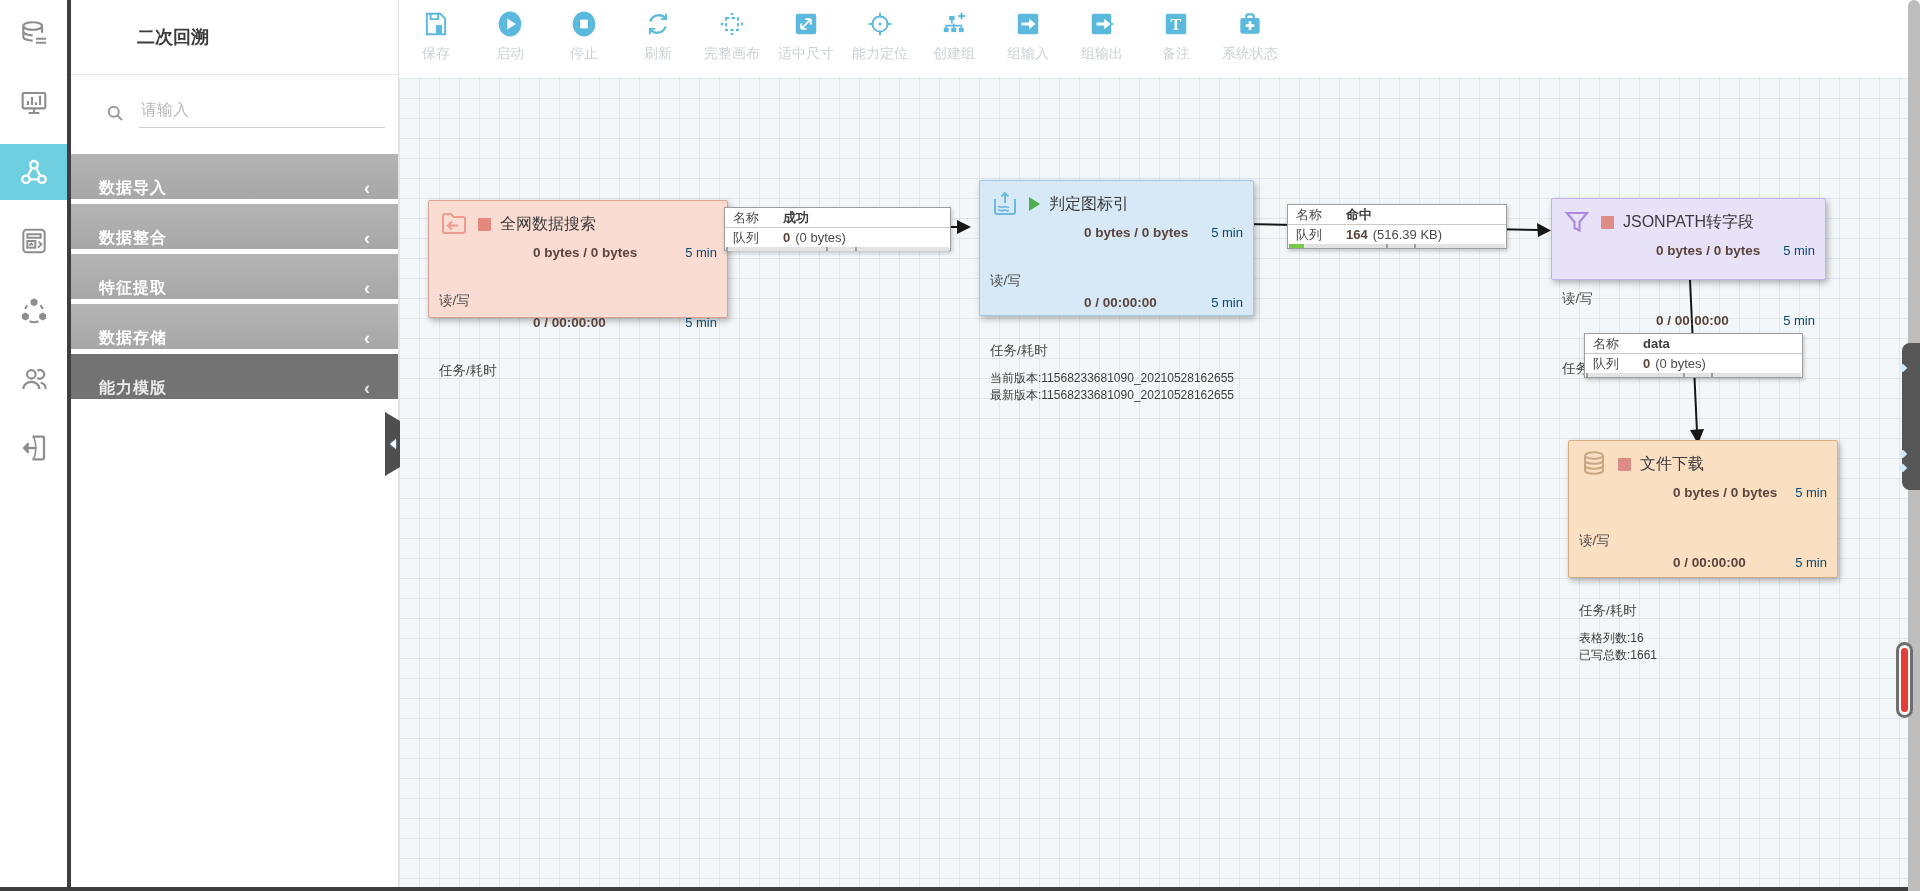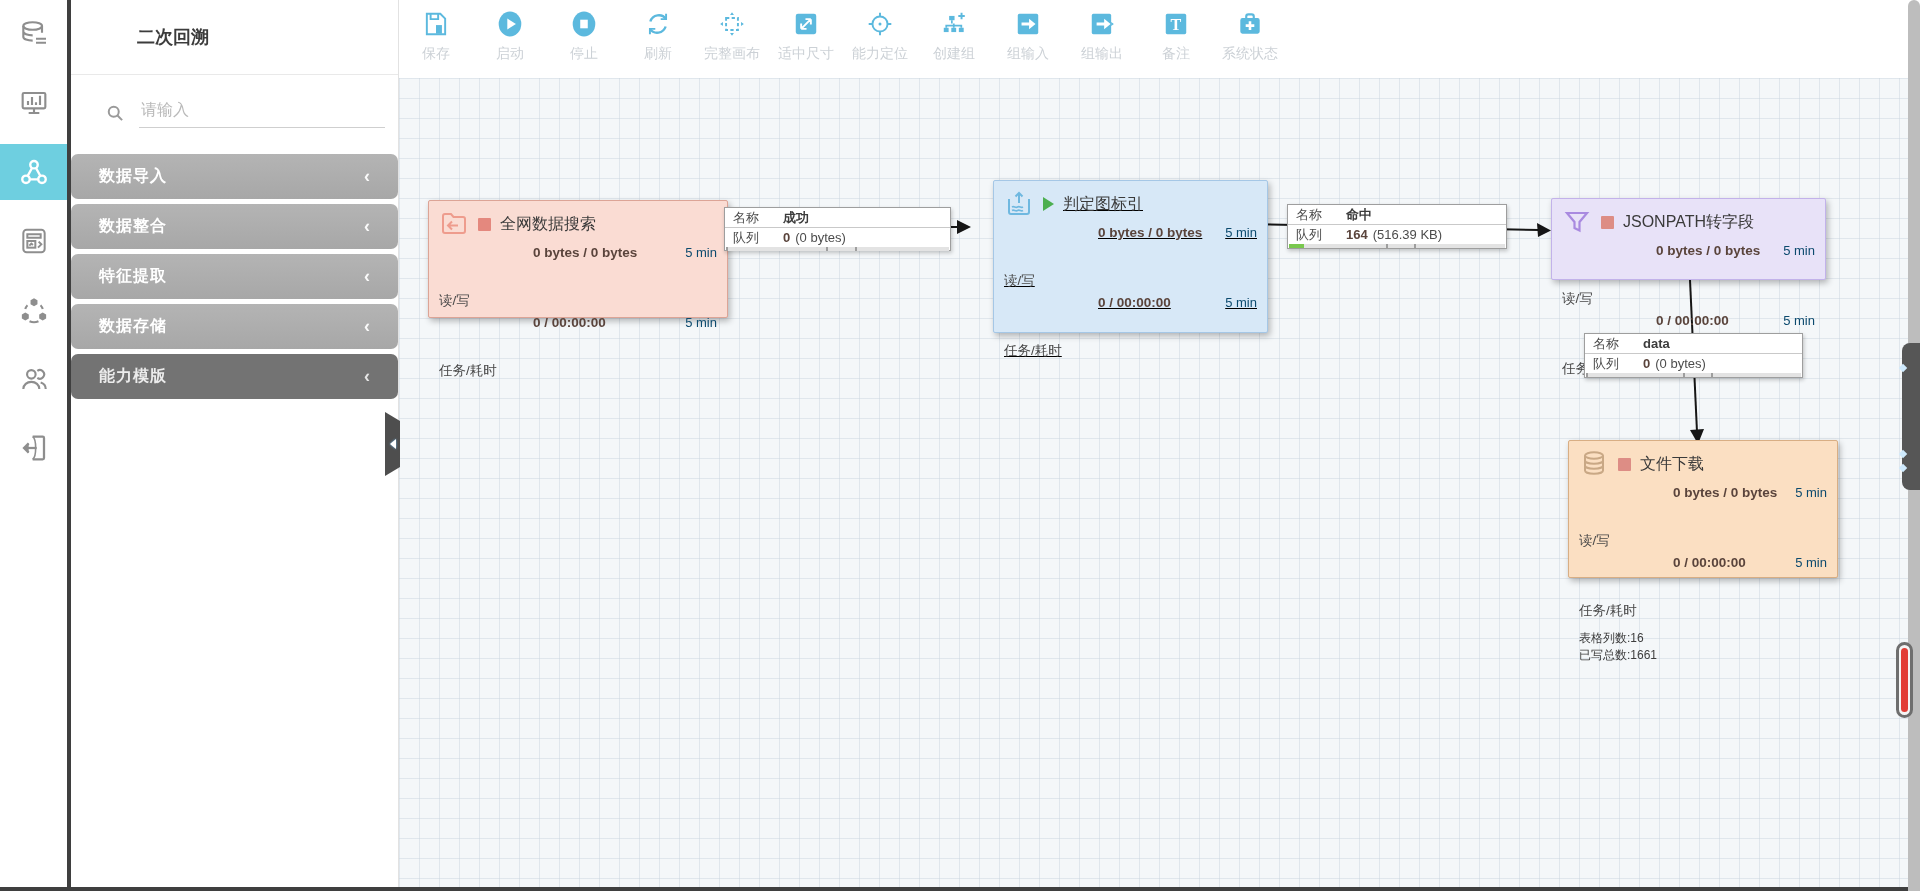--- a/index.html
+++ b/index.html
@@ -17,21 +17,21 @@
 
   
   .sidebar { position:absolute; left:71px; top:0; width:327px; height:887px; background:#fff; z-index:9; }
   .sidebar-head { height:75px; border-bottom:1px solid #e9e9e9; display:flex; align-items:center; }
   .sidebar-title { padding-left:66px; font-size:18px; font-weight:bold; color:#3c3c3c; }
   .search-row { display:flex; align-items:center; padding:22px 12px 14px 34px; }
   .search-row svg { width:20px; height:20px; color:#9a9a9a; flex:none; }
   .search-input { margin-left:14px; width:246px; border:none; outline:none; border-bottom:1px solid #cfcfcf; font-size:16px; padding:4px 2px 8px; color:#555; background:transparent; }
   .search-input::placeholder { color:#b9b9b9; }
   .menu { margin-top:12px; }
-  .menu-item { height:45px; margin-bottom:5px; background:linear-gradient(#b4b4b4,#a7a7a7); color:#fff; display:flex; align-items:center; justify-content:space-between; padding:0 28px; cursor:pointer;border-radius:7px; }
+  .menu-item { height:45px; margin-bottom:5px; background:linear-gradient(#b4b4b4,#a7a7a7); color:#fff; display:flex; align-items:flex-end; justify-content:space-between; padding:0 28px; cursor:pointer; }
   .menu-item .mi-label { font-size:16px; font-weight:bold; letter-spacing:1px; }
   .menu-item .mi-chevron { font-size:18px; font-weight:bold; opacity:.95; }
   .menu-item.disabled { background:#737373; color:#ececec; }
 
   
   .main { position:absolute; left:398px; top:0; width:1522px; height:887px; background:#fff; border-left:1px solid #e2e2e2; }
   .toolbar { height:78px; background:#fff; display:flex; align-items:flex-start; }
   .tb-item { width:74px; display:flex; flex-direction:column; align-items:center; padding-top:10px; cursor:pointer; }
   .tb-item svg { width:28px; height:28px; color:#5cb9de; }
   .tb-label { margin-top:7px; font-size:14px; color:#ccd1d6; white-space:nowrap;font-family:Liberation Mono, monospace; }
@@ -51,21 +51,21 @@
   .marker-sq { width:13px; height:13px; border-radius:1px; flex:none; }
   .marker-play { width:0; height:0; border-left:11px solid #4caf50; border-top:7px solid transparent; border-bottom:7px solid transparent; flex:none; }
   .node-title { font-size:16px; color:#3a3a3a; font-weight:500; white-space:nowrap; }
   .node-row { display:flex; font-size:13.5px; line-height:22px; color:#474747; }
   .node-row .lbl { width:94px; flex:none;margin-top:48px; }
   .node-row .val { flex:1; font-weight:bold; color:#5a443c; }
   .node-row .time { width:46px; text-align:right; color:#0c4a6e; font-size:13px; }
   .node-extras { margin-top:8px; font-size:12px; color:#3d3d3d; line-height:17px; white-space:nowrap; }
 
   .node-search   { left:29px;  top:122px; width:300px; height:118px; background:#fadcd3; border-color:#dda globally; border-color:#dfa withColor; border-color:#dca496; }
-  .node-judge    { left:594px; top:102px; width:275px; height:153px; background:#d7e8f7; border-color:#a5c7e6;text-decoration:underline; }
+  .node-judge    { left:580px; top:102px; width:275px; height:136px; background:#d7e8f7; border-color:#a5c7e6; }
   .node-jsonpath { left:1152px;top:120px; width:275px; height:82px;  background:#e8e2f8; border-color:#c2b2ea; }
   .node-download { left:1169px;top:362px; width:270px; height:138px; background:#fbdfc2; border-color:#d8ae84; }
   .node-search  { border-color:#dca496; }
   .icon-salmon { color:#ee9c8d; }
   .icon-blue   { color:#6fb8e0; }
   .icon-purple { color:#a98ae0; }
   .icon-tan    { color:#c9a885; }
 
   
   .queue { position:absolute; background:#fff; border:1px solid #9e9e9e; box-shadow:1px 2px 4px rgba(0,0,0,.22); z-index:4; font-size:13px; color:#4c4c4c; }
@@ -354,20 +354,24 @@
         <div class="node-row">
           <span class="lbl">读/写</span>
           <span class="val">0 bytes / 0 bytes</span>
           <span class="time">5 min</span>
         </div>
         <div class="node-row">
           <span class="lbl">任务/耗时</span>
           <span class="val">0 / 00:00:00</span>
           <span class="time">5 min</span>
         </div>
+        <div class="node-extras">
+          <div>当前版本:11568233681090_20210528162655</div>
+          <div>最新版本:11568233681090_20210528162655</div>
+        </div>
       </div>
 
       <div class="queue queue-hit">
         <div class="q-row q-row1">
           <span class="q-lbl">名称</span>
           <span class="q-name">命中</span>
         </div>
         <div class="q-row">
           <span class="q-lbl">队列</span>
           <span class="q-count">164</span>

